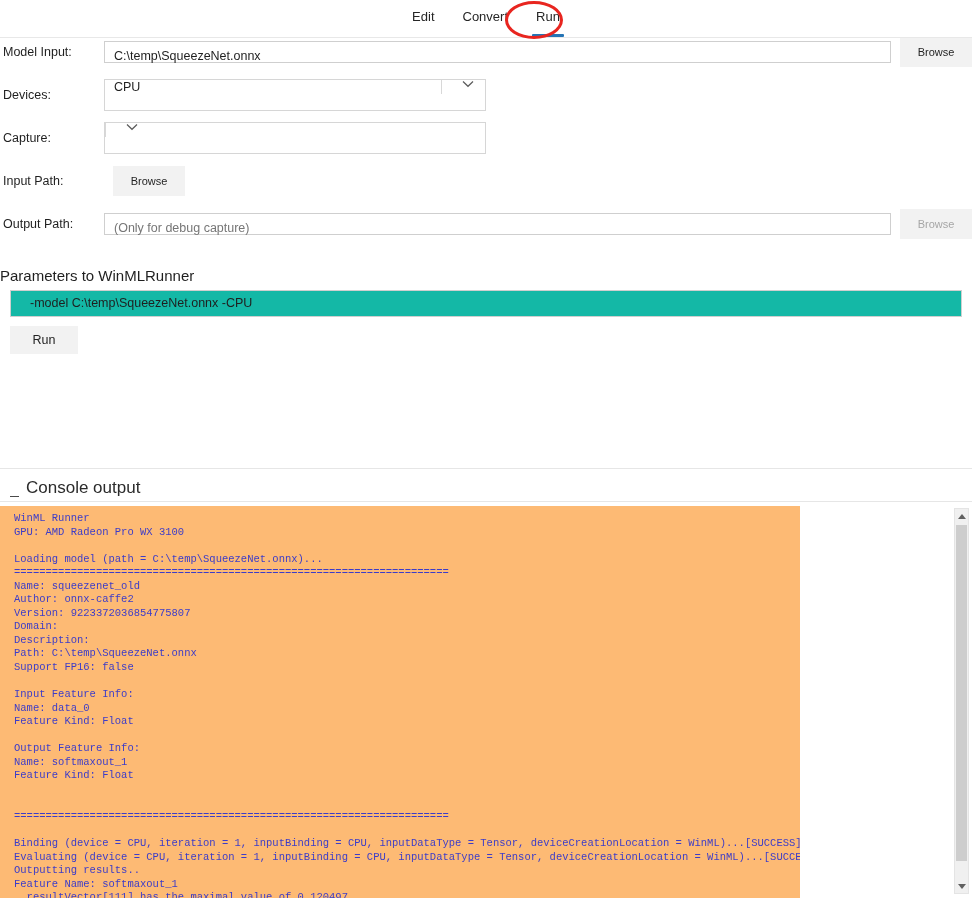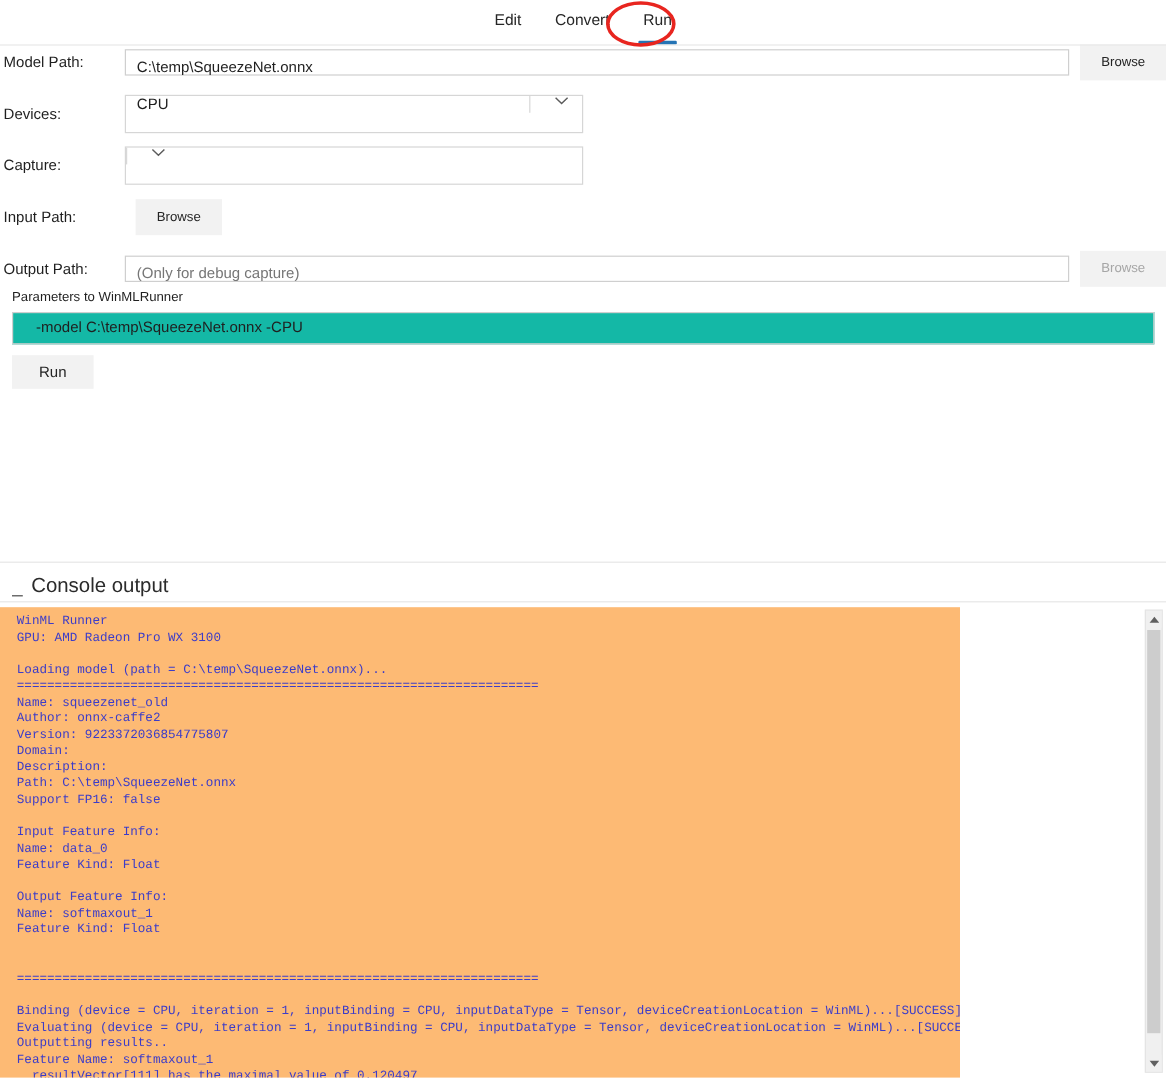--- a/index.html
+++ b/index.html
@@ -150,24 +150,23 @@
     text-align: center;
     line-height: 30px;
     cursor: default;
     flex: 0 0 72px;
   }
   .browse.disabled {
     color: #a6a6a6;
   }
 
   .params-label {
-    font-size: 11px;
+    font-size: 15px;
     color: #1f1f1f;
-    padding-left: 10px;
-    margin-top: 3px;
+    margin-top: 28px;
   }
   .params-box {
     margin-top: 6px;
     margin-left: 10px;
     width: 952px;
     height: 27px;
     box-sizing: border-box;
     border: 1px solid #cfcfcf;
     background: #14b8a6;
     font-size: 12.5px;
@@ -301,21 +300,21 @@
     <span>Run</span>
     <span class="underline"></span>
   </div>
 </div>
 <div class="tabbar-rule"></div>
 <div class="annot-ellipse"></div>
 
 <div class="form">
 
   <div class="row">
-    <div class="label">Model Path:</div>
+    <div class="label">Model Input:</div>
     <div class="textbox tb-wide">C:\temp\SqueezeNet.onnx</div>
     <div class="browse">Browse</div>
   </div>
 
   <div class="row">
     <div class="label">Devices:</div>
     <div class="combo">
       <div class="val">CPU</div>
       <div class="sep"></div>
       <div class="chev">

